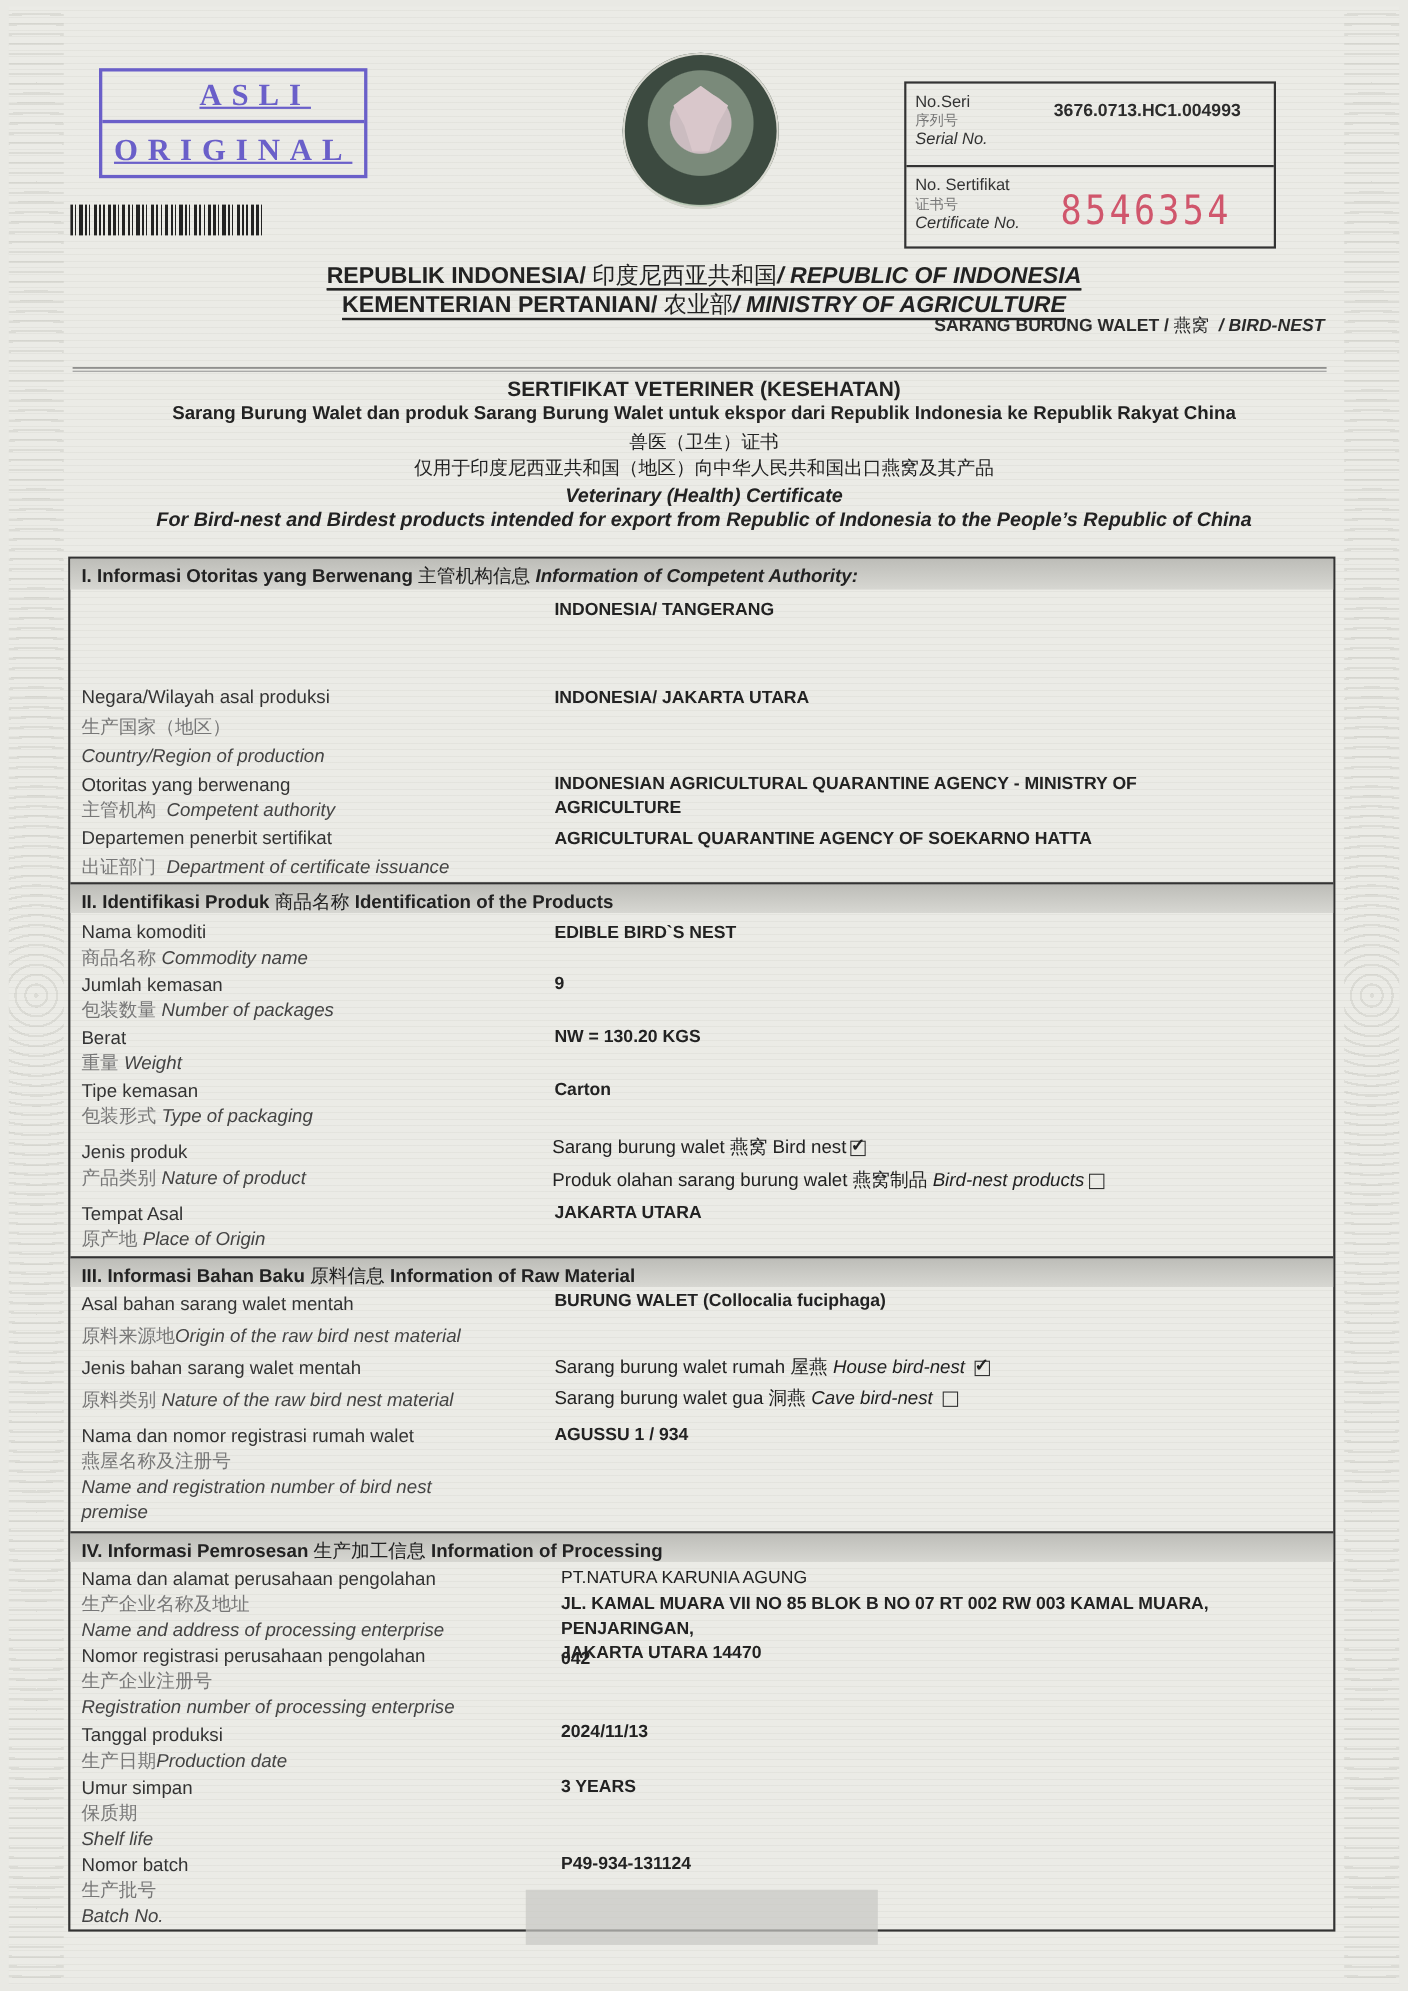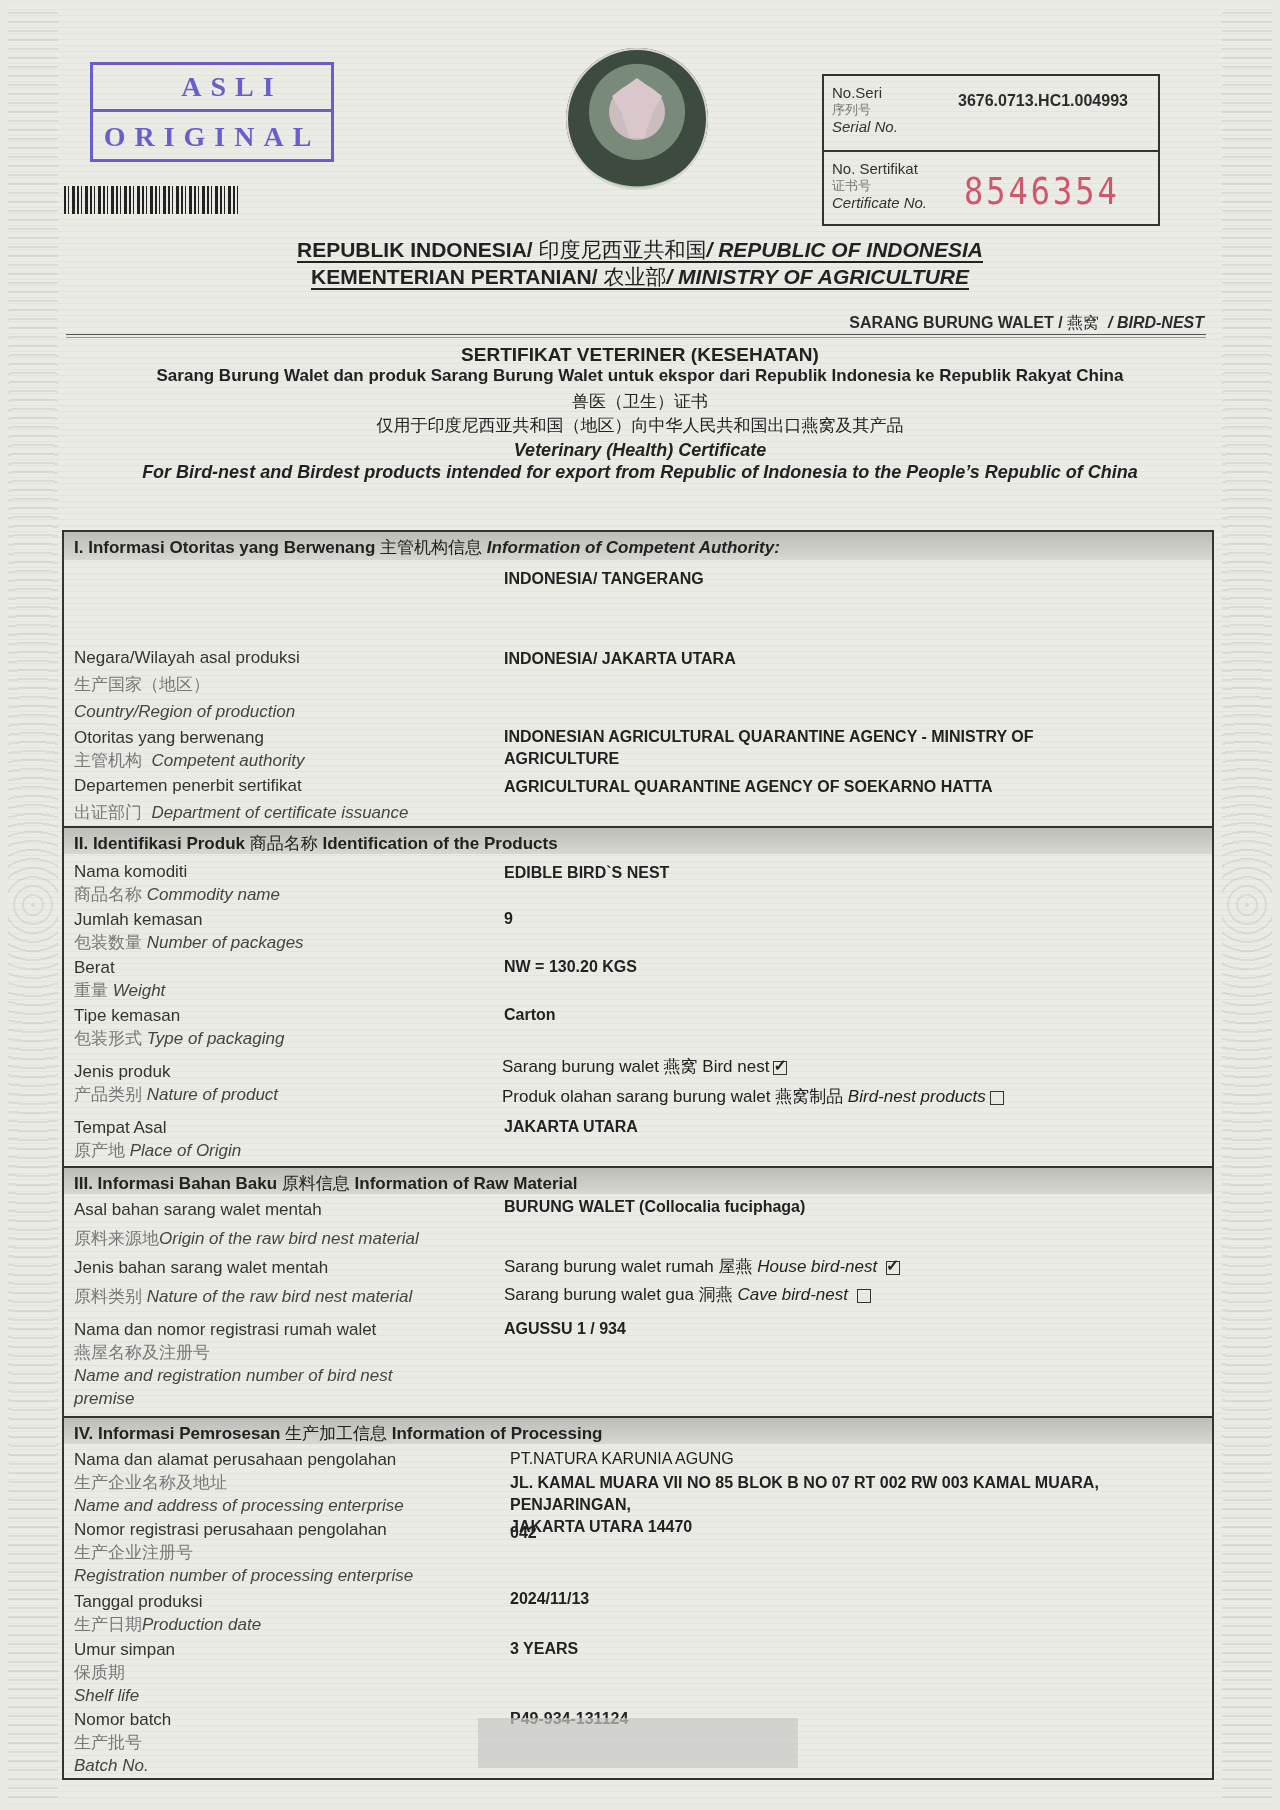--- a/index.html
+++ b/index.html
@@ -17,21 +17,21 @@
   .guilloche-left,.guilloche-right{
     position:absolute;top:0;width:50px;height:1798px;
     background:repeating-radial-gradient(circle at 50% 50%, rgba(150,150,140,0.18) 0 2px, transparent 2px 9px);
   }
   .guilloche-left{left:0;} .guilloche-right{right:0;}
 
   
   .stamp{
     position:absolute;left:90px;top:62px;width:244px;height:100px;
     border:3px solid #6a5fc9;box-sizing:border-box;color:#6a5fc9;
-    font-family:"Liberation Serif", serif;font-weight:bold;letter-spacing:9px;
+    font-family:"Liberation Serif", serif;font-weight:bold;letter-spacing:9px;text-decoration:underline;
   }
   .stamp .row1{height:44px;border-bottom:3px solid #6a5fc9;display:flex;align-items:center;justify-content:center;font-size:28px;padding-left:40px;}
   .stamp .row2{height:50px;display:flex;align-items:center;justify-content:center;font-size:28px;}
   .barcode{
     position:absolute;left:64px;top:186px;width:176px;height:28px;
     background:repeating-linear-gradient(90deg,#222 0 2px,transparent 2px 4px,#222 4px 5px,transparent 5px 8px,#222 8px 11px,transparent 11px 13px);
   }
   .emblem{
     position:absolute;left:566px;top:48px;width:142px;height:142px;border-radius:50%;
     background:radial-gradient(circle at 50% 45%, #cbbcc0 0 26%, #7a8a7a 27% 45%, #3c4a40 46% 70%, #b8c8b4 71% 100%);
@@ -50,33 +50,33 @@
   .lbl3 .cn{color:#777;font-size:13px;}
   .lbl3 .it{font-style:italic;}
   .serial-val{position:absolute;left:134px;top:16px;font-weight:bold;font-size:16px;}
   .cert-val{position:absolute;left:140px;top:20px;font-family:"DejaVu Sans Mono", monospace;font-size:32px;color:#d0566c;letter-spacing:3px;transform:scaleY(1.15);}
 
   .head1,.head2{position:absolute;left:0;width:1280px;text-align:center;font-weight:bold;font-size:21px;color:#222;}
   .head1{top:236px;} .head2{top:263px;}
   .head1 span,.head2 span{border-bottom:2px solid #222;}
   .it{font-style:italic;}
   .cn-reg{font-weight:normal;}
-  .subhead{position:absolute;right:76px;top:313px;font-weight:bold;font-size:16px;}
+  .subhead{position:absolute;right:76px;top:286px;font-weight:bold;font-size:16px;}
   .rule{position:absolute;left:66px;right:74px;top:334px;height:0;border-top:1px solid #555;border-bottom:1px solid #999;padding-top:2px;}
 
   .title-block{position:absolute;left:60px;width:1160px;text-align:center;color:#222;}
   .t1{top:344px;font-weight:bold;font-size:19px;}
   .t2{top:366px;font-weight:bold;font-size:17px;}
   .t3{top:390px;font-size:17px;}
   .t4{top:414px;font-size:17px;}
   .t5{top:440px;font-weight:bold;font-style:italic;font-size:18px;}
   .t6{top:462px;font-weight:bold;font-style:italic;font-size:18px;}
 
   
-  .table{position:absolute;left:62px;top:506px;width:1152px;height:1250px;border:2px solid #333;box-sizing:border-box;margin-top:24px;}
+  .table{position:absolute;left:62px;top:506px;width:1152px;height:1250px;border:2px solid #333;box-sizing:border-box;}
   .sec-head{
     position:absolute;left:0;right:0;height:28px;
     background:linear-gradient(180deg,#bdbdb8,#d7d7d2);
     border-top:2px solid #333;box-sizing:border-box;padding:4px 10px;font-weight:bold;font-size:17px;color:#222;
   }
   .sec-head .cn-reg{font-weight:normal;}
   .lbl{position:absolute;left:10px;font-size:17px;line-height:23px;color:#333;}
   .lbl .cn{color:#777;}
   .lbl .ital{font-style:italic;color:#444;}
   .val{position:absolute;left:440px;font-weight:bold;font-size:16px;line-height:22px;color:#222;}

